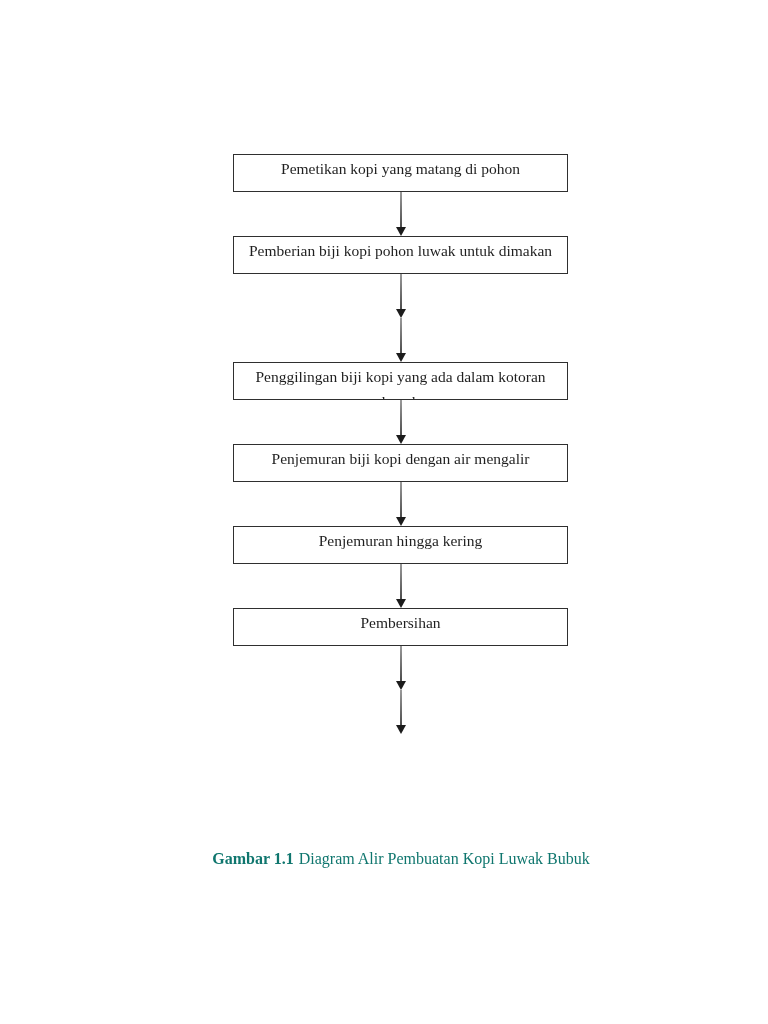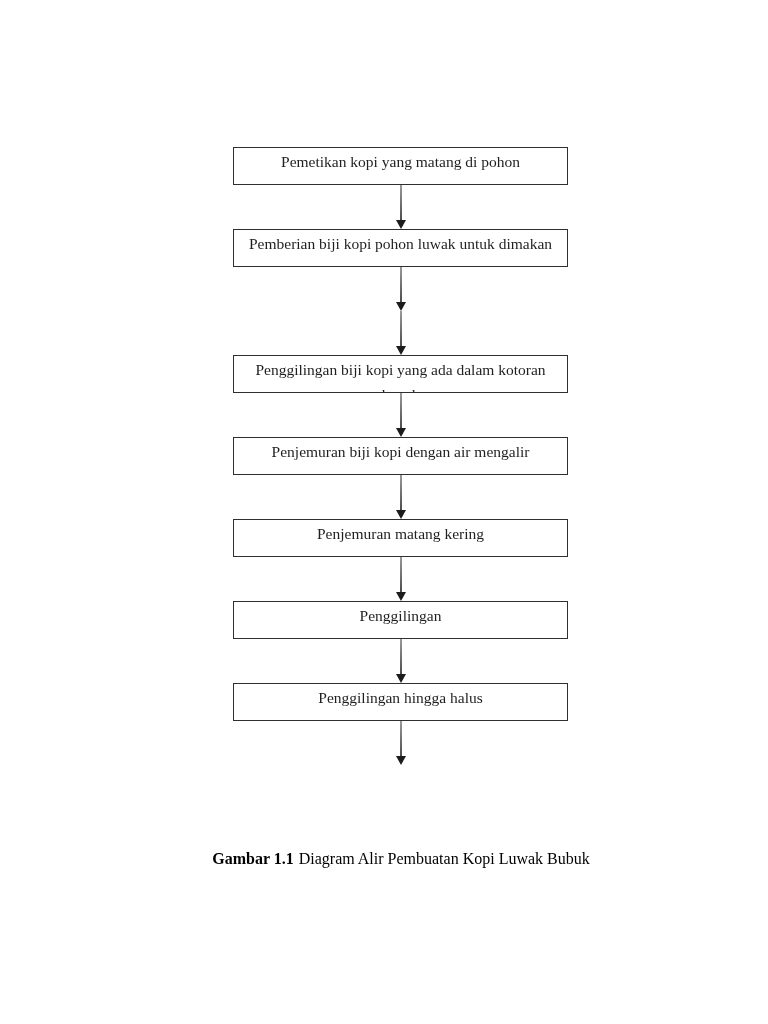--- a/index.html
+++ b/index.html
@@ -16,21 +16,21 @@
     overflow: hidden;
   }
   .page {
     position: absolute;
     inset: 0;
     background: #ffffff;
   }
   .flowchart {
     position: absolute;
     left: 233px;
-    top: 147px;
+    top: 154px;
     width: 335px;
   }
   .box {
     box-sizing: border-box;
     width: 335px;
     height: 38px;
     border: 1.5px solid #2f2f2f;
     background: #ffffff;
     text-align: center;
     font-size: 15.5px;
@@ -67,21 +67,21 @@
     border-right: 5px solid transparent;
     border-top: 9px solid #1c1c1c;
   }
   .caption {
     position: absolute;
     top: 850px;
     left: 101px;
     width: 600px;
     text-align: center;
     font-size: 16px;
-    color: #000000;
+    color: #0f766e;
     white-space: nowrap;
   }
   .caption-bold {
     font-weight: 700;
     margin-right: 5px;
   }
 </style>
 </head>
 <body>
 
@@ -126,40 +126,37 @@
     <div class="box">
       <span class="box-text">Penjemuran biji kopi dengan air mengalir</span>
     </div>
 
     <div class="connector">
       <div class="arrow-line"></div>
       <div class="arrow-head"></div>
     </div>
 
     <div class="box">
-      <span class="box-text">Penjemuran matang kering</span>
+      <span class="box-text">Penjemuran hingga kering</span>
     </div>
 
     <div class="connector">
       <div class="arrow-line"></div>
       <div class="arrow-head"></div>
     </div>
 
     <div class="box">
-      <span class="box-text">Penggilingan</span>
+      <span class="box-text">Pembersihan</span>
     </div>
 
     <div class="connector">
       <div class="arrow-line"></div>
       <div class="arrow-head"></div>
     </div>
 
-    <div class="box">
-      <span class="box-text">Penggilingan hingga halus</span>
-    </div>
 
     <div class="connector">
       <div class="arrow-line"></div>
       <div class="arrow-head"></div>
     </div>
 
 
   </div>
 
   <div class="caption">

